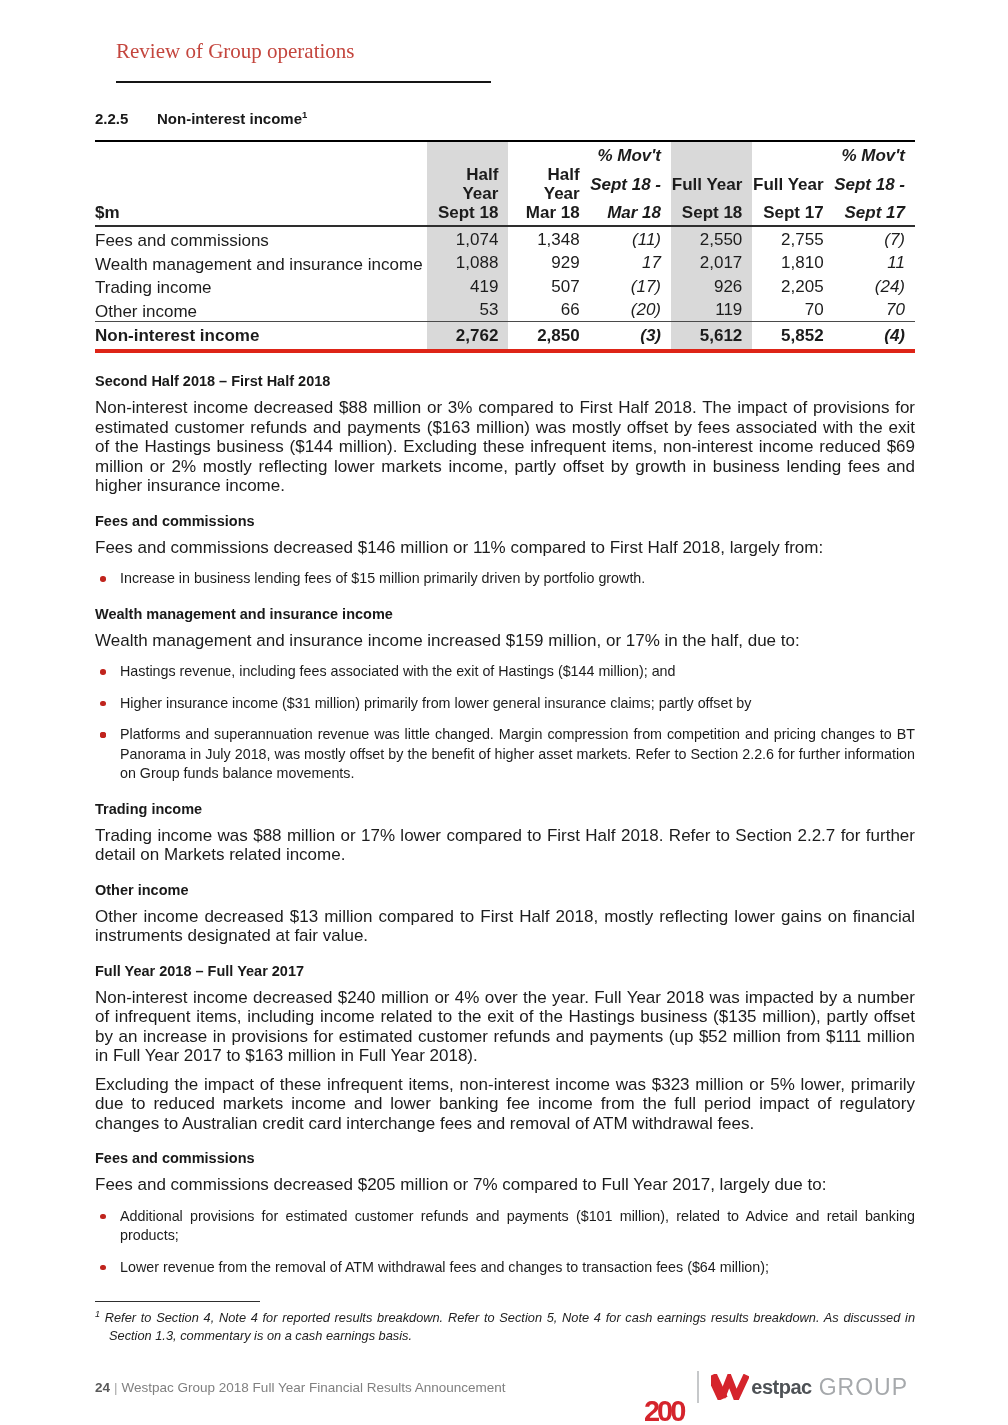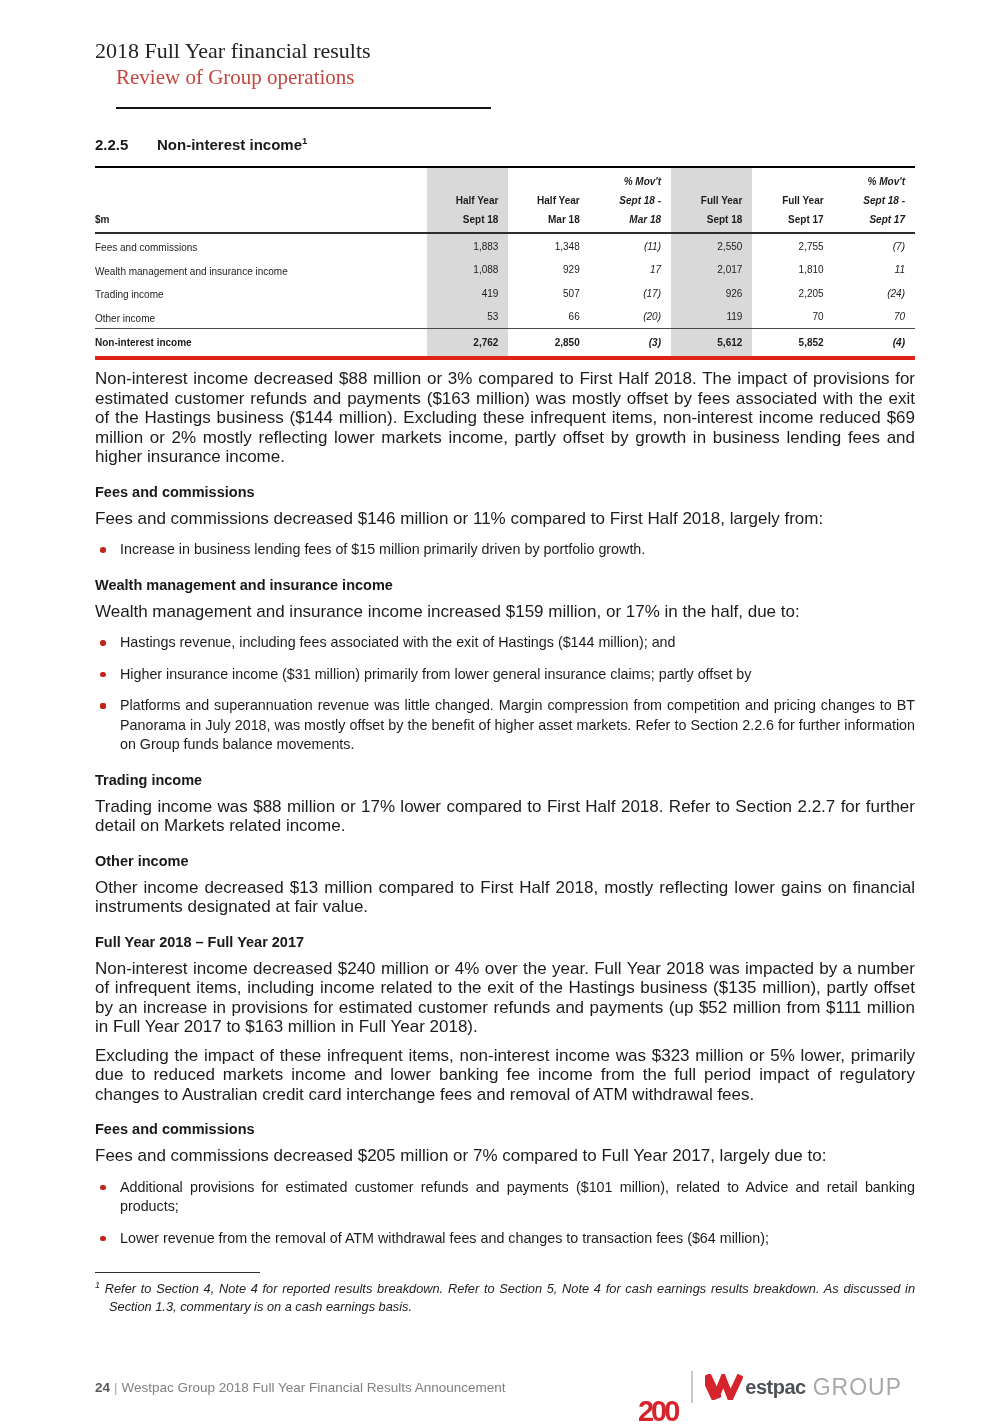--- a/index.html
+++ b/index.html
@@ -23,21 +23,21 @@
   }
 
   
   .sec-heading { margin-top: 26px; font-size: 15px; font-weight: bold; color: #191919; }
   .sec-num { display: inline-block; width: 62px; }
   .sec-sup { font-size: 9.5px; vertical-align: super; font-weight: bold; }
 
   
   .fin-table {
     width: 100%; margin-top: 13px; border-collapse: collapse;
-    border-top: 2px solid #000; font-size: 10px; color: #1c1c1c;
+    border-top: 2px solid #000; font-size: 17px; color: #1c1c1c;
     table-layout: fixed;
   }
   .fin-table col.c-label { width: 332px; }
   .fin-table col.c-num { width: 81.3px; }
   .fin-table th, .fin-table td { text-align: right; padding: 0 10px 0 0; }
   .fin-table th { font-weight: bold; line-height: 19px; }
   .fin-table thead tr.hr1 th { padding-top: 4px; }
   .fin-table thead tr.hr3 th { padding-bottom: 3px; border-bottom: 2px solid #2e2e2e; }
   .fin-table th.lbl, .fin-table td.lbl { text-align: left; padding: 0; }
   .fin-table tbody td { line-height: 17px; padding-top: 3.5px; padding-bottom: 3px; }
@@ -74,21 +74,21 @@
   .footnote-rule { width: 165px; border-top: 1.5px solid #2e2e2e; margin-top: 24px; }
   .footnote {
     font-size: 12.8px; font-style: italic; line-height: 17.5px;
     margin: 4px 0 0; text-align: justify; color: #222;
     padding-left: 14px; text-indent: -14px;
   }
   .footnote sup { font-size: 9px; font-style: italic; }
 
   
   .footer {
-    position: absolute; left: 95px; right: 106px; top: 1348px;
+    position: absolute; left: 95px; right: 100px; top: 1348px;
     display: flex; justify-content: space-between; align-items: center;
   }
   .footer-left { font-size: 13.5px; color: #808080; }
   .pg-num { font-weight: bold; color: #595959; }
   .pg-sep { color: #a6a6a6; margin: 0 4px; }
   .footer-logo { display: flex; align-items: center; }
   .logo-200 {
     color: #d5242c; font-weight: bold; font-size: 29px;
     letter-spacing: -3px; line-height: 30px; margin-top: 48px;
   }
@@ -98,21 +98,20 @@
     color: #4e5256; font-weight: bold; font-size: 20px; letter-spacing: -0.5px;
   }
   .logo-group { color: #a6a9ac; font-size: 23px; letter-spacing: 1px; margin-left: 7px; }
 </style>
 </head>
 <body>
 
 <div class="page">
 
   <div>
-    <div class="doc-title">2018 Full Year financial results</div>
     <div class="doc-subtitle-wrap">
       <div class="doc-subtitle">Review of Group operations</div>
     </div>
   </div>
 
   <div class="sec-heading">
     <span class="sec-num">2.2.5</span><span class="sec-title">Non-interest income</span><sup class="sec-sup">1</sup>
   </div>
 
   <table class="fin-table">
@@ -150,21 +149,21 @@
         <th>Mar 18</th>
         <th>Mar 18</th>
         <th>Sept 18</th>
         <th>Sept 17</th>
         <th>Sept 17</th>
       </tr>
     </thead>
     <tbody>
       <tr>
         <td class="lbl">Fees and commissions</td>
-        <td>1,883</td>
+        <td>1,074</td>
         <td>1,348</td>
         <td>(11)</td>
         <td>2,550</td>
         <td>2,755</td>
         <td>(7)</td>
       </tr>
       <tr>
         <td class="lbl">Wealth management and insurance income</td>
         <td>1,088</td>
         <td>929</td>
@@ -197,20 +196,21 @@
         <td>2,850</td>
         <td>(3)</td>
         <td>5,612</td>
         <td>5,852</td>
         <td>(4)</td>
       </tr>
     </tbody>
   </table>
 
   <div>
+    <div class="bhead first">Second Half 2018 – First Half 2018</div>
     <p class="bpara">Non-interest income decreased $88 million or 3% compared to First Half 2018. The impact of provisions for estimated customer refunds and payments ($163 million) was mostly offset by fees associated with the exit of the Hastings business ($144 million). Excluding these infrequent items, non-interest income reduced $69 million or 2% mostly reflecting lower markets income, partly offset by growth in business lending fees and higher insurance income.</p>
 
     <div class="bhead">Fees and commissions</div>
     <p class="bpara">Fees and commissions decreased $146 million or 11% compared to First Half 2018, largely from:</p>
     <ul class="bullets">
       <li><span class="bdot"></span><span>Increase in business lending fees of $15 million primarily driven by portfolio growth.</span></li>
     </ul>
 
     <div class="bhead">Wealth management and insurance income</div>
     <p class="bpara">Wealth management and insurance income increased $159 million, or 17% in the half, due to:</p>

